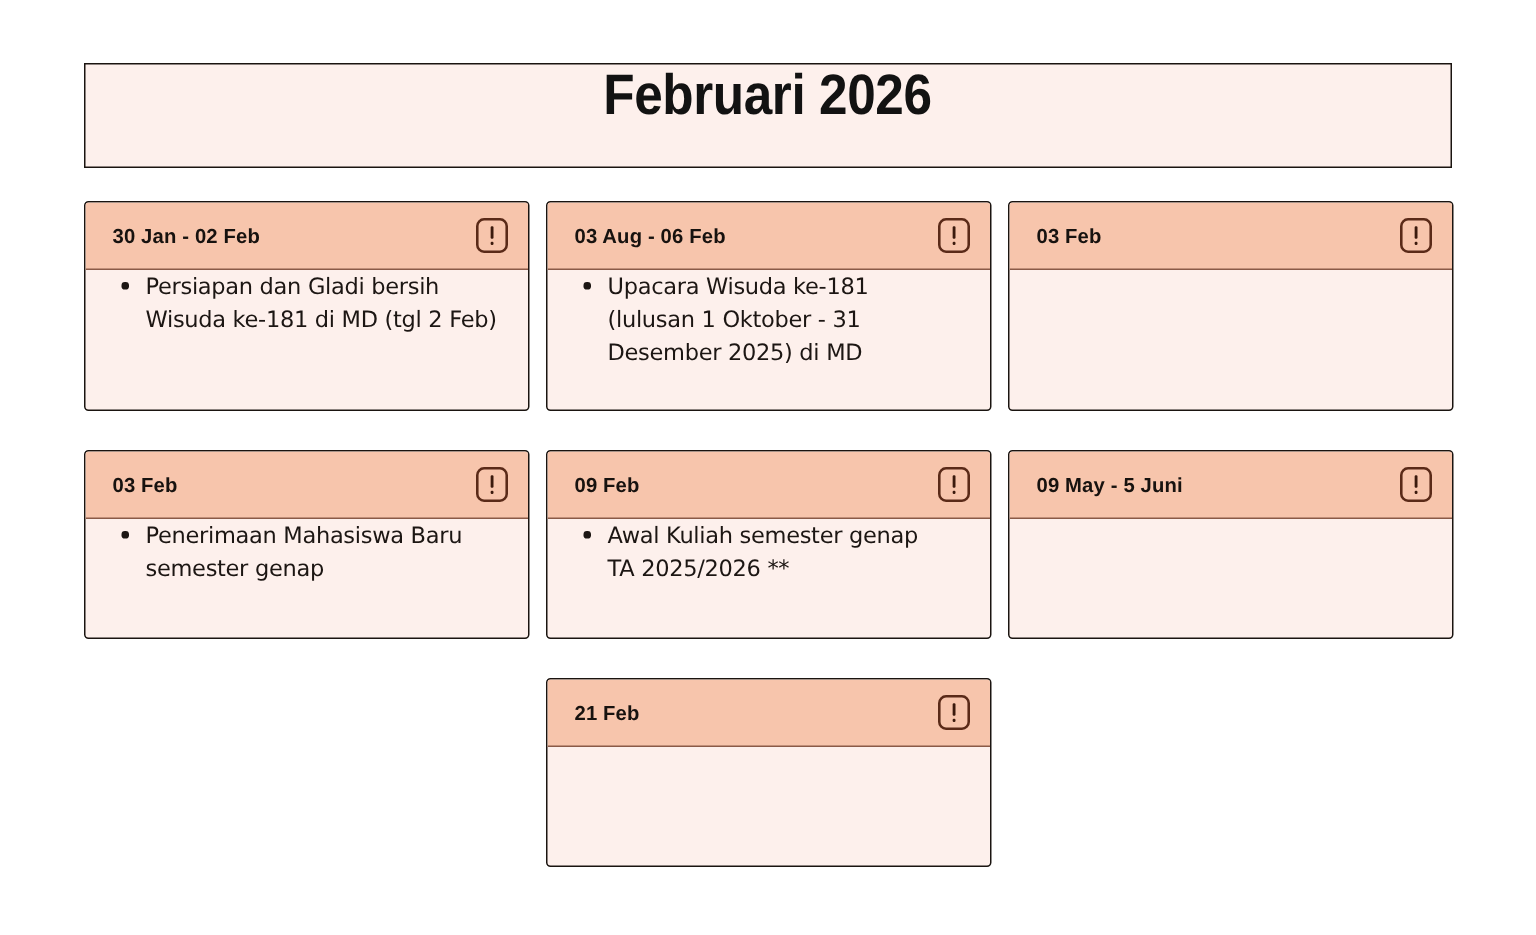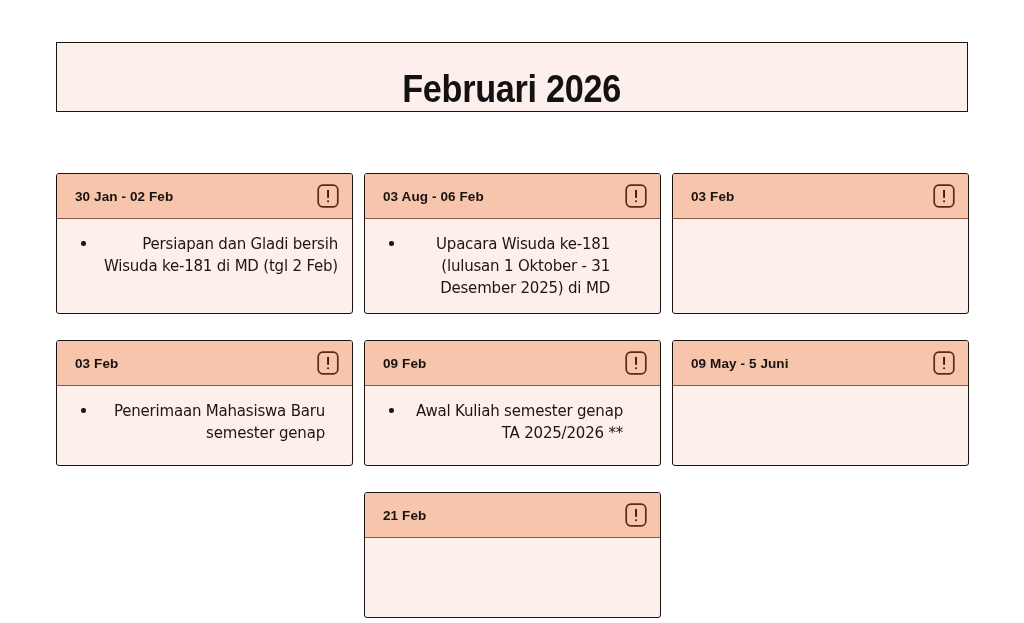--- a/index.html
+++ b/index.html
@@ -23,21 +23,21 @@
   }
 
   
   .title-banner {
     box-sizing: border-box;
     width: 912px;
     height: 70px;
     background: #FDF0EC;
     border: 1.5px solid #1a1410;
     display: flex;
-    align-items: flex-end;
+    align-items: flex-start;
     justify-content: center;
   }
   .title-text {
     font-family: "Liberation Sans", "DejaVu Sans", sans-serif;
     font-size: 38px;
     font-weight: bold;
     color: #121212;
     letter-spacing: -0.3px;
     transform: scaleX(0.9);
     white-space: nowrap;
@@ -54,21 +54,21 @@
 
   .card {
     box-sizing: border-box;
     background: #FDF0EC;
     border: 1.5px solid #1a1410;
     border-radius: 3px;
     overflow: hidden;
     display: flex;
     flex-direction: column;
   }
-  .card.row1 { min-height: 140px; margin-top: 39px; }
+  .card.row1 { min-height: 140px; }
   .card.row2 { min-height: 126px; }
   .card.row3 { min-height: 126px; }
 
   .card-header {
     box-sizing: border-box;
     background: #F7C5AC;
     border-bottom: 1.2px solid #8a5a47;
     height: 45px;
     display: flex;
     align-items: center;
@@ -87,22 +87,21 @@
 
   .alert-icon {
     width: 22px;
     height: 24px;
     flex: 0 0 auto;
     display: block;
   }
 
   .card-body {
     flex: 1 1 auto;
-    padding: 14px 14px 14px 12px;
-    text-align: right;
+    padding: 0 14px 14px 12px;
   }
   .bullet-list {
     margin: 0;
     padding: 0;
     list-style: none;
   }
   .bullet-list li {
     position: relative;
     padding-left: 28px;
     font-size: 15px;

